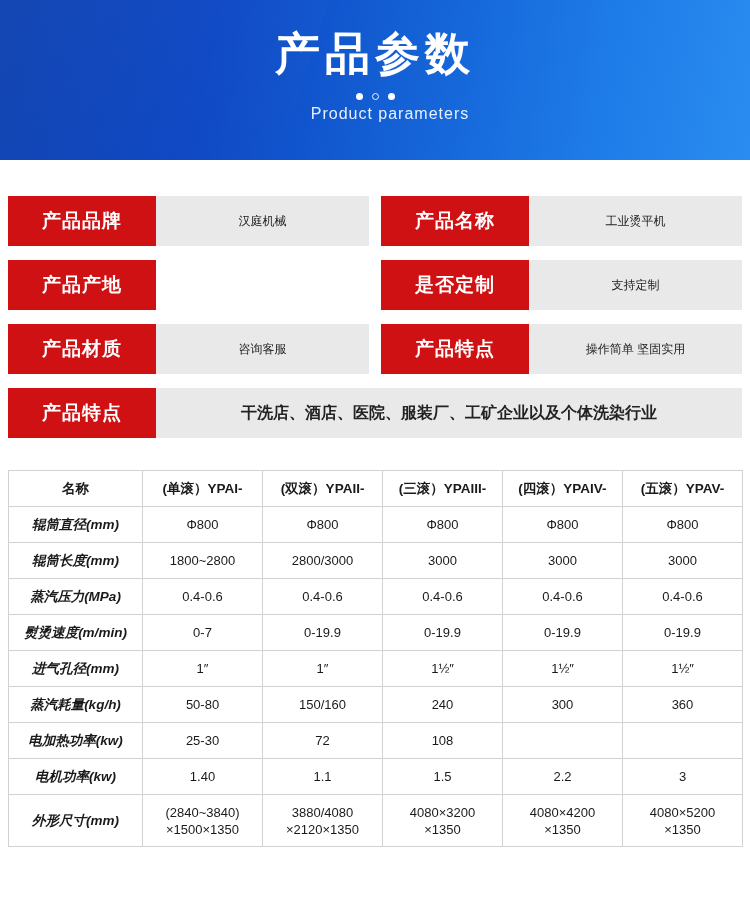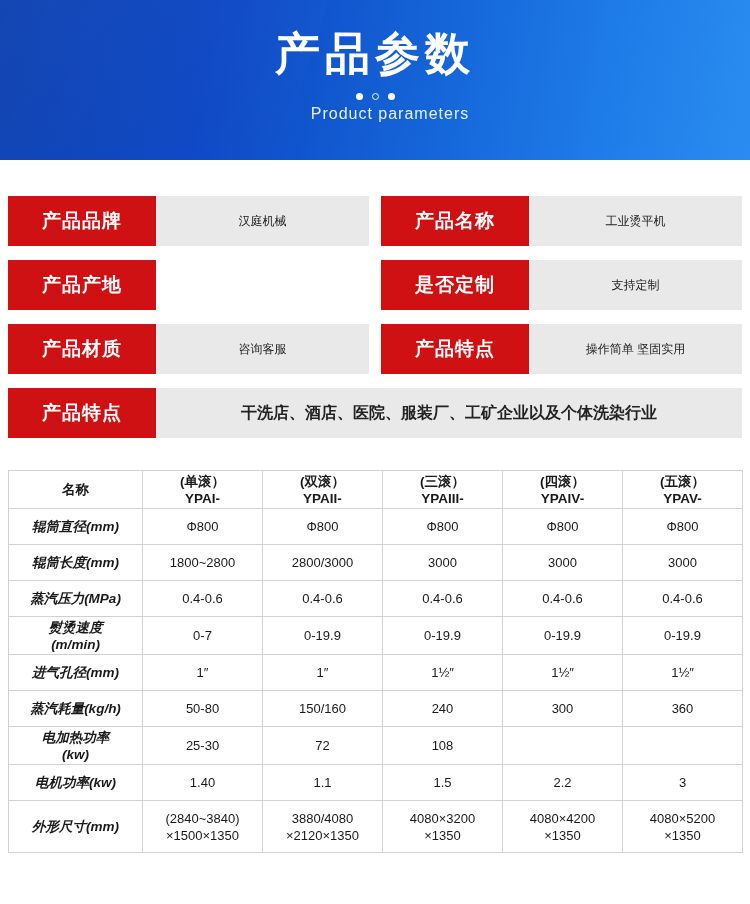--- a/index.html
+++ b/index.html
@@ -133,21 +133,21 @@
     border-collapse: collapse;
     width: 734px;
     table-layout: fixed;
   }
   table.params th, table.params td {
     border: 1px solid #d2d2d2;
     text-align: center;
     font-size: 13px;
     color: #1a1a1a;
     height: 36px;
-    padding: 2px 21px;
+    padding: 2px 3px;
     box-sizing: border-box;
   }
   table.params th {
     font-weight: bold;
     font-size: 13.5px;
   }
   table.params td.rowhead {
     font-weight: bold;
     font-size: 13.5px;
     font-style: italic;

